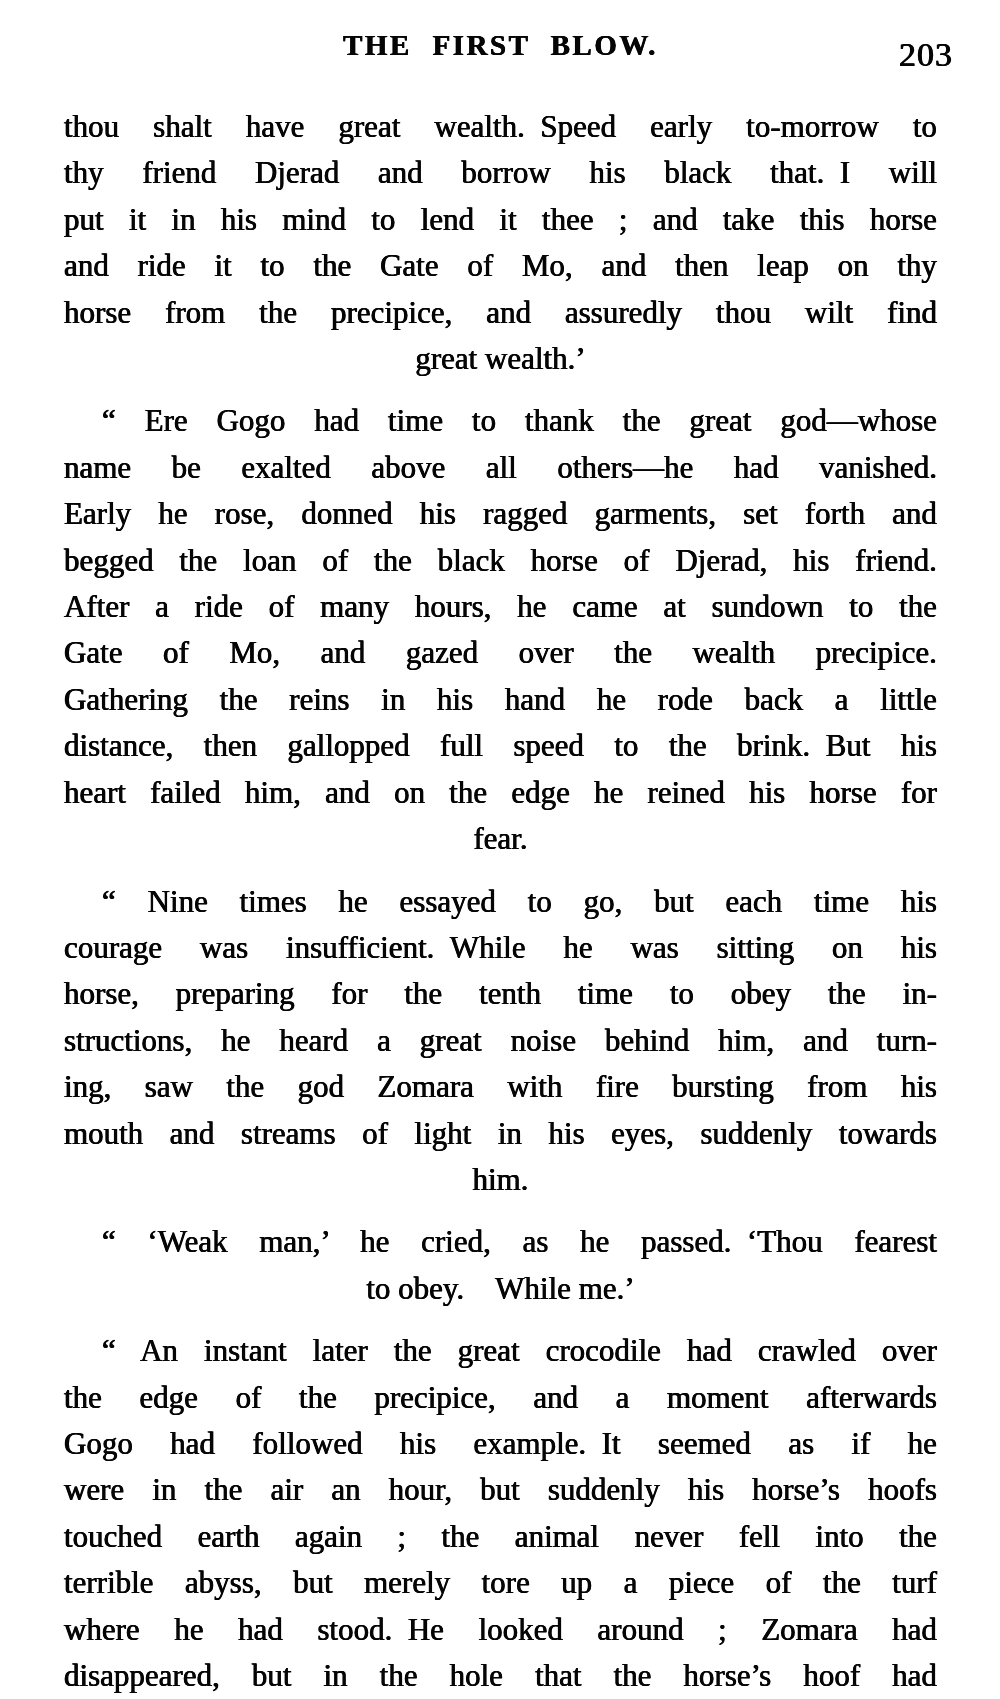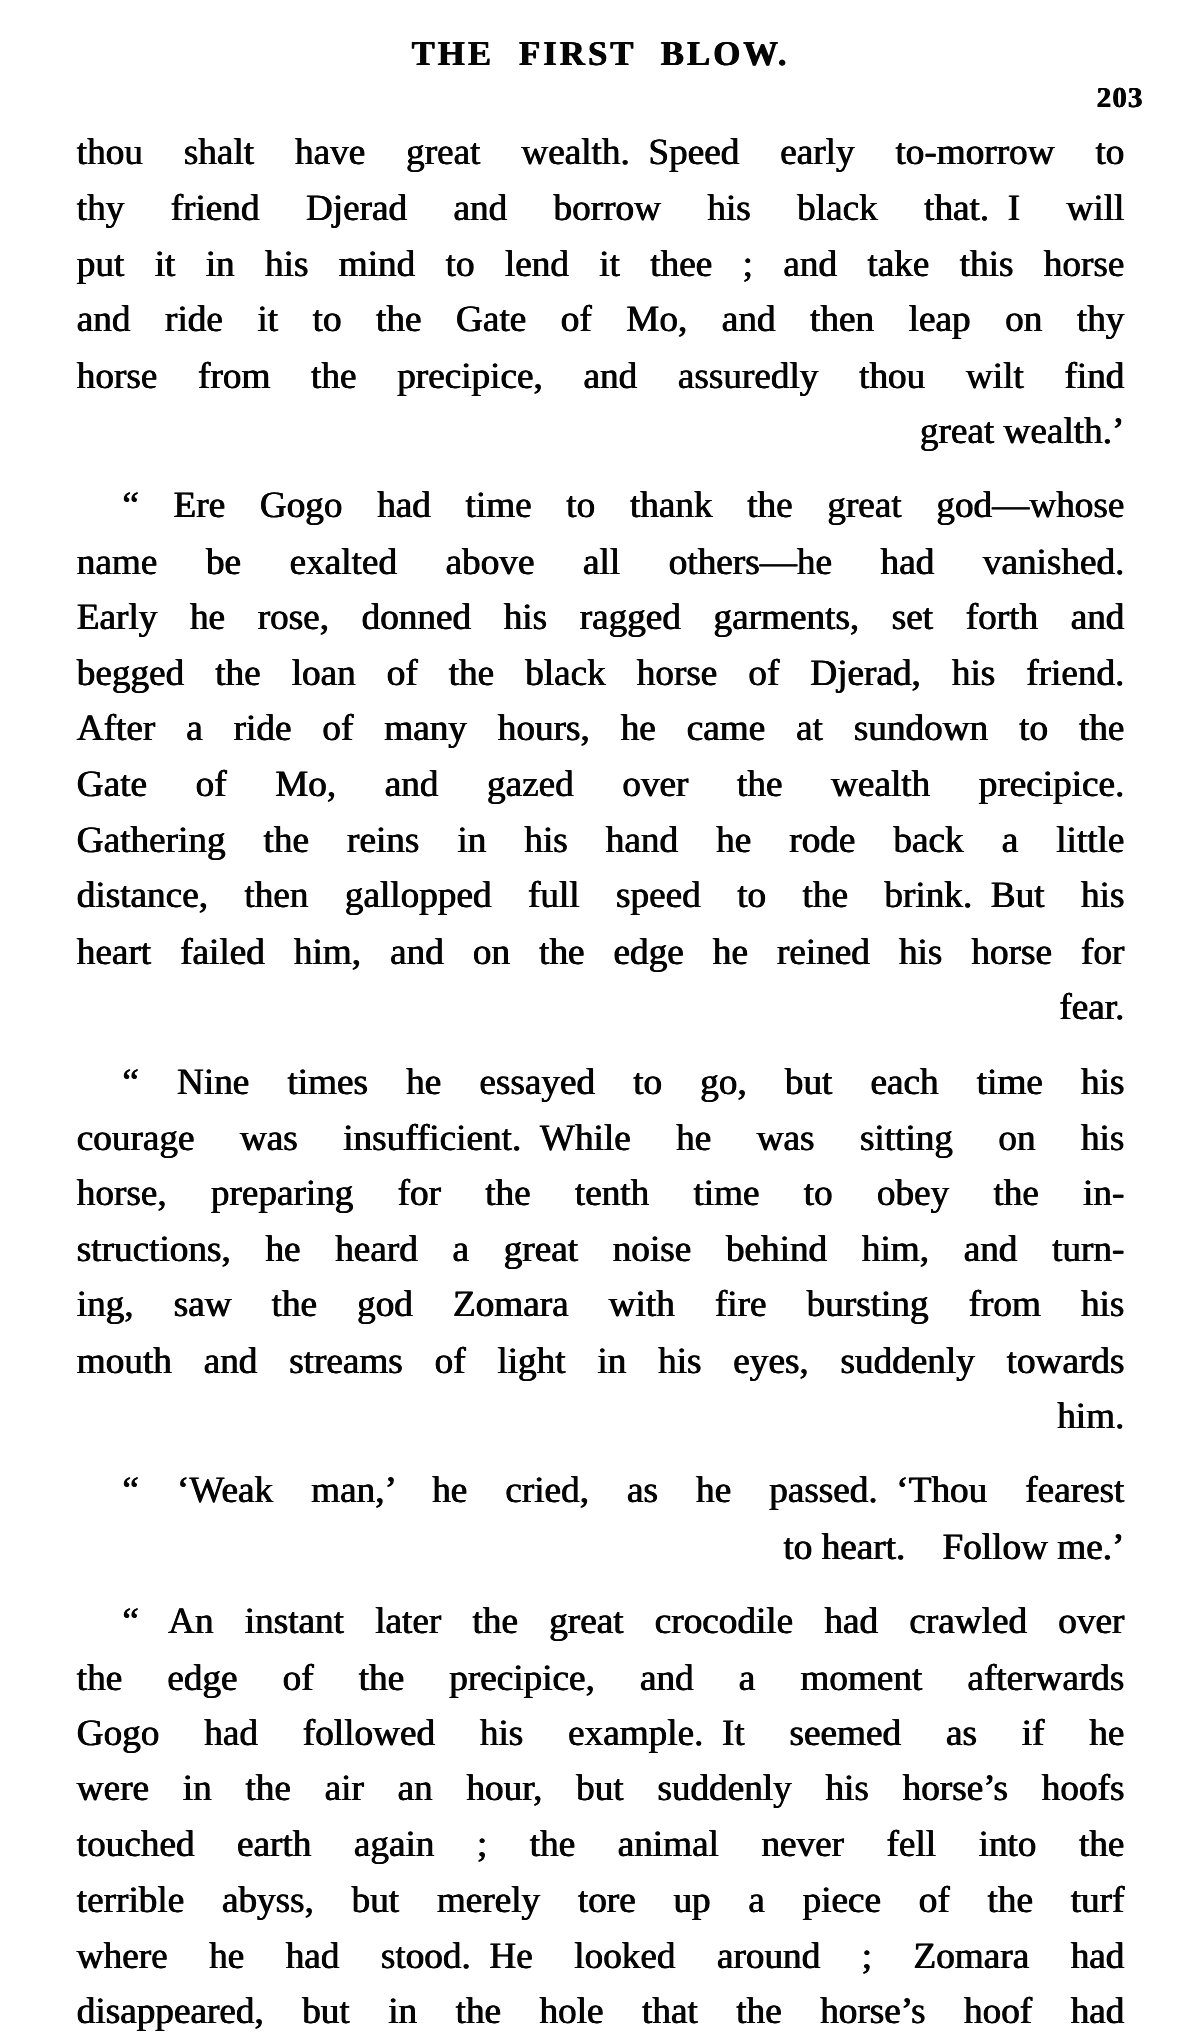--- a/index.html
+++ b/index.html
@@ -25,34 +25,33 @@
     display: block;
     text-align: center;
     font-size: 29px;
     font-weight: bold;
     letter-spacing: 2.5px;
     word-spacing: 11px;
   }
   .page-number {
     position: absolute;
     right: 0; top: 7px;
-    font-size: 24px;
-    font-weight: bold;
+    font-size: 34px;
+    font-weight: normal;
     letter-spacing: 1px;
-    margin-top: 33px;
   }
   .text-block {
     position: absolute;
     top: 88px; left: 48px; width: 905px;
     font-size: 31px;
     line-height: 46.4px;
   }
   .paragraph { margin: 16px; }
   .line {
-    text-align: right;
+    text-align: center;
     white-space: normal;
   }
   .line.j {
     text-align: justify;
     text-align-last: justify;
   }
   .line.indent {
     padding-left: 38px;
   }
 </style>
@@ -89,21 +88,21 @@
         <div class="line j indent">“ Nine times he essayed to go, but each time his</div>
         <div class="line j">courage was insufficient. While he was sitting on his</div>
         <div class="line j">horse, preparing for the tenth time to obey the in-</div>
         <div class="line j">structions, he heard a great noise behind him, and turn-</div>
         <div class="line j">ing, saw the god Zomara with fire bursting from his</div>
         <div class="line j">mouth and streams of light in his eyes, suddenly towards</div>
         <div class="line">him.</div>
       </div>
       <div class="paragraph">
         <div class="line j indent">“ ‘Weak man,’ he cried, as he passed. ‘Thou fearest</div>
-        <div class="line">to heart. Follow me.’</div>
+        <div class="line">to obey. While me.’</div>
       </div>
       <div class="paragraph">
         <div class="line j indent">“ An instant later the great crocodile had crawled over</div>
         <div class="line j">the edge of the precipice, and a moment afterwards</div>
         <div class="line j">Gogo had followed his example. It seemed as if he</div>
         <div class="line j">were in the air an hour, but suddenly his horse’s hoofs</div>
         <div class="line j">touched earth again ; the animal never fell into the</div>
         <div class="line j">terrible abyss, but merely tore up a piece of the turf</div>
         <div class="line j">where he had stood. He looked around ; Zomara had</div>
         <div class="line j">disappeared, but in the hole that the horse’s hoof had</div>

